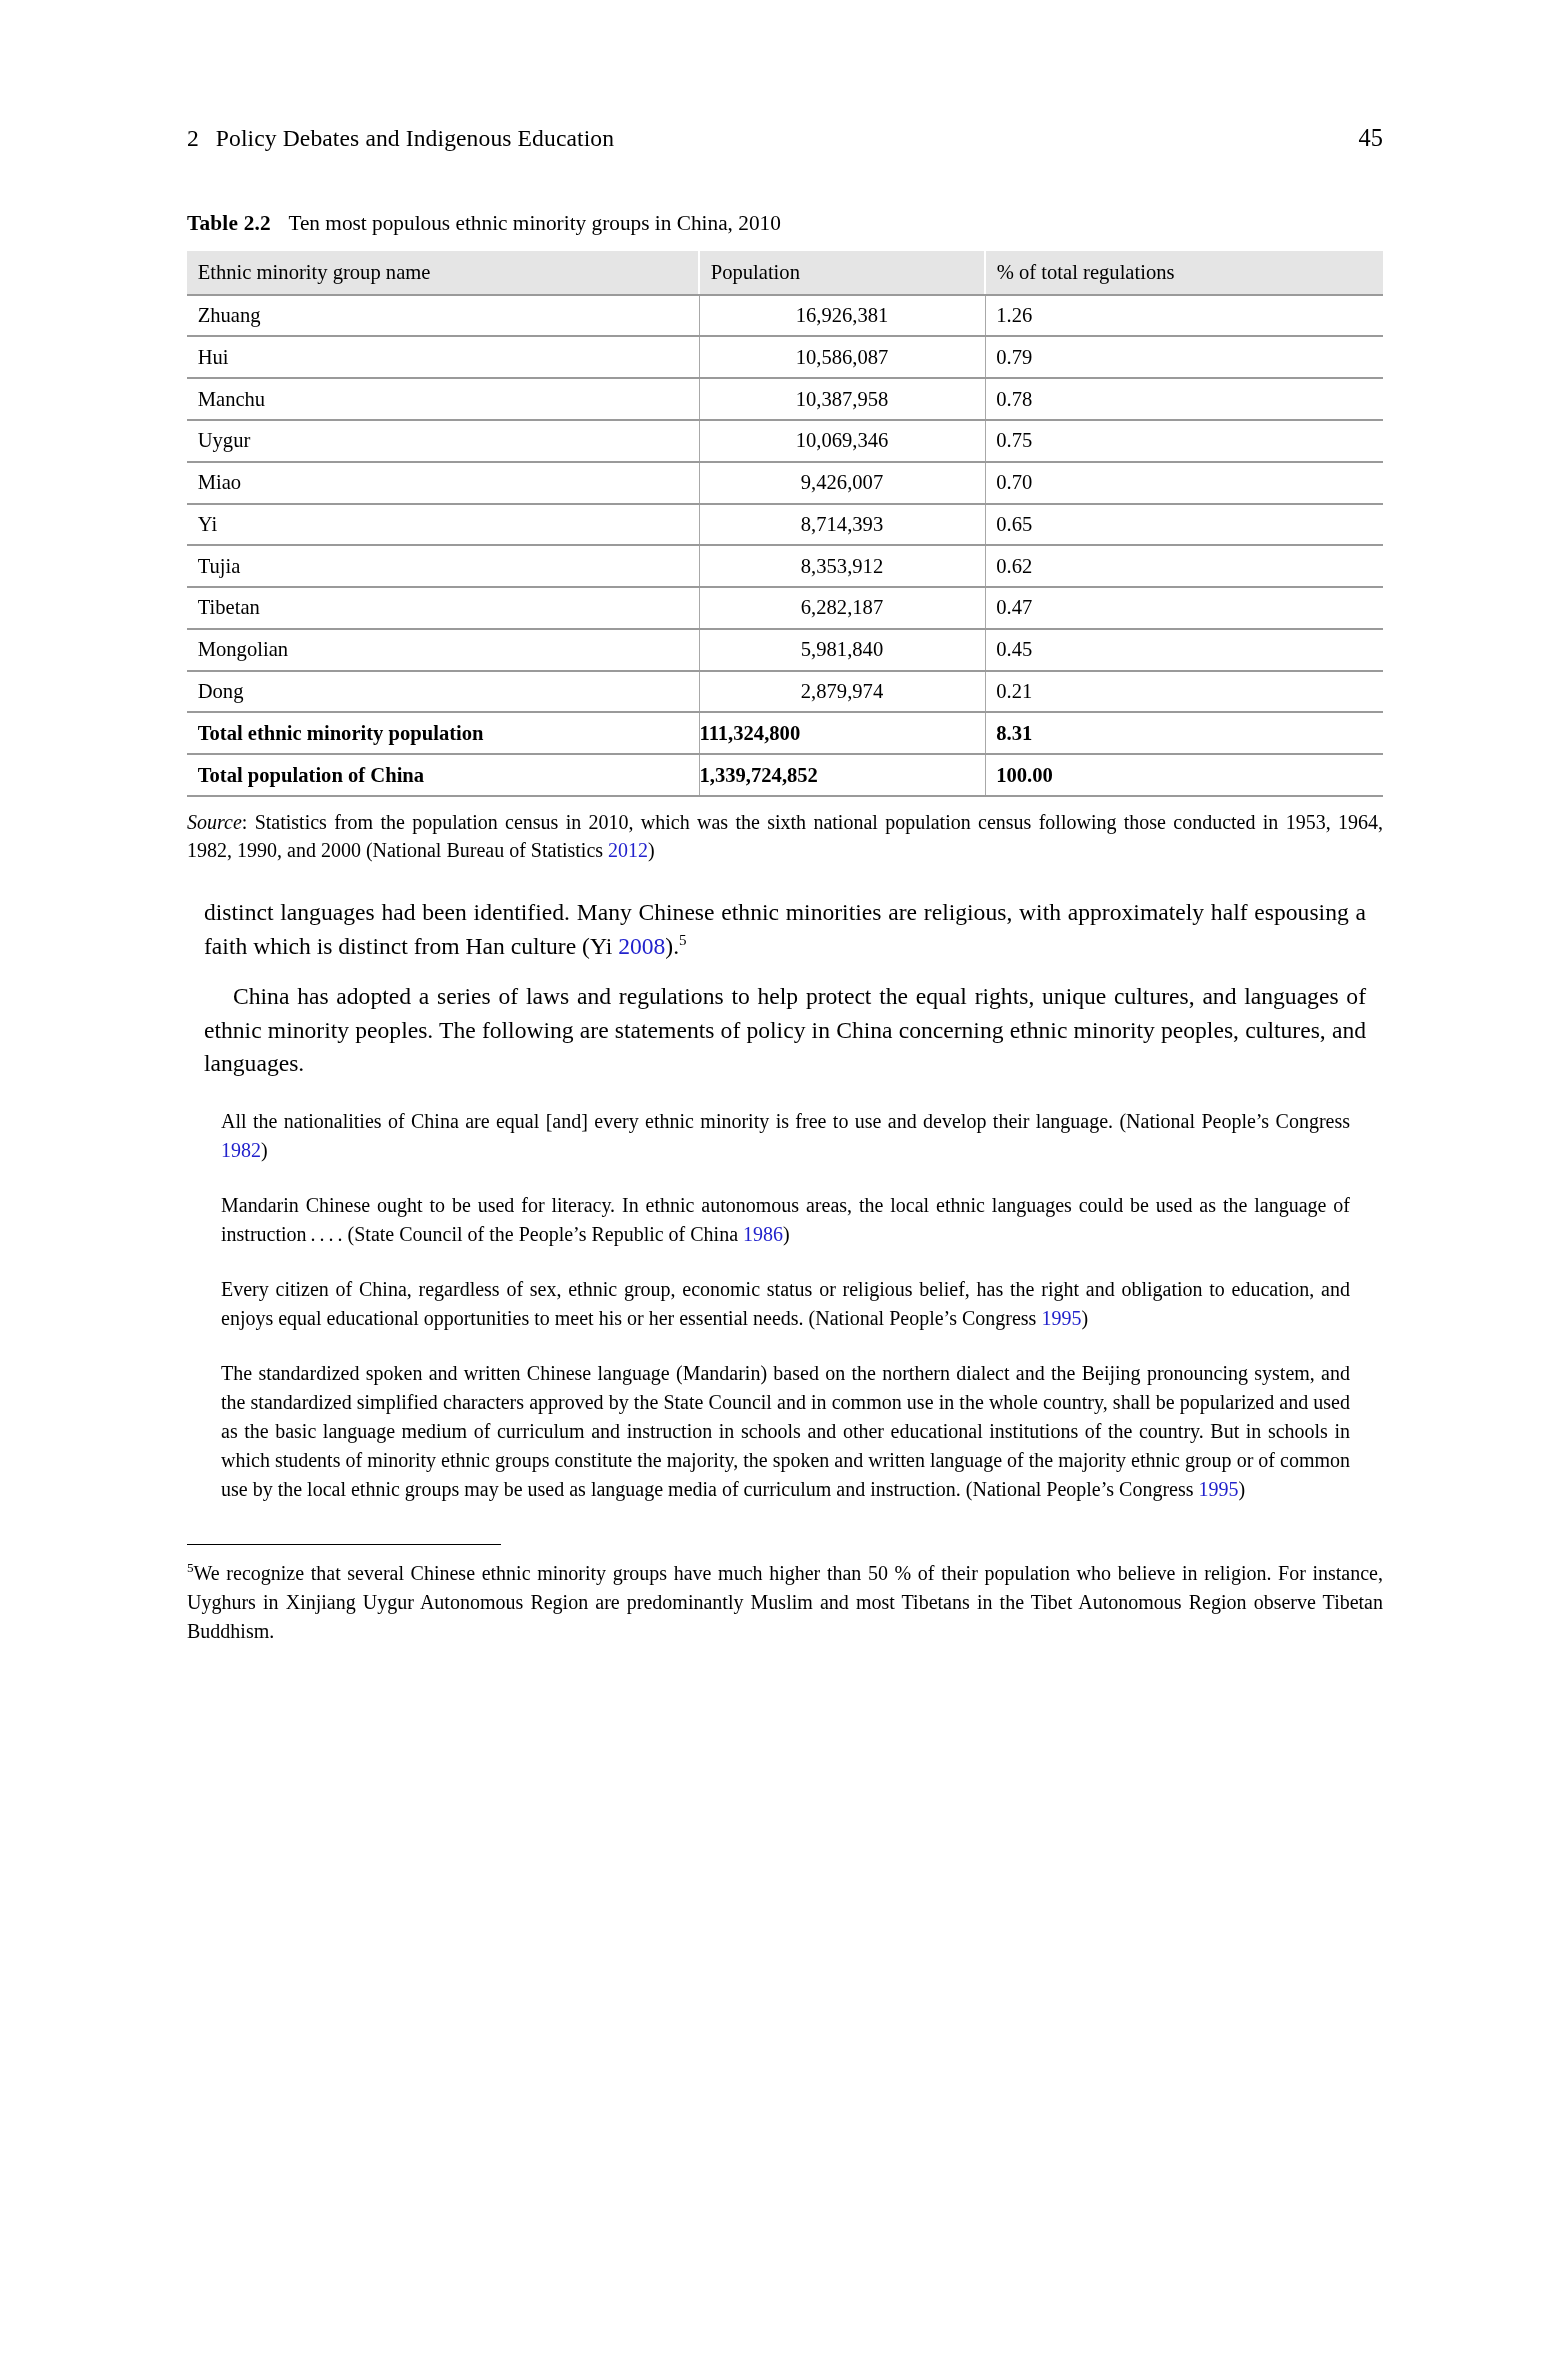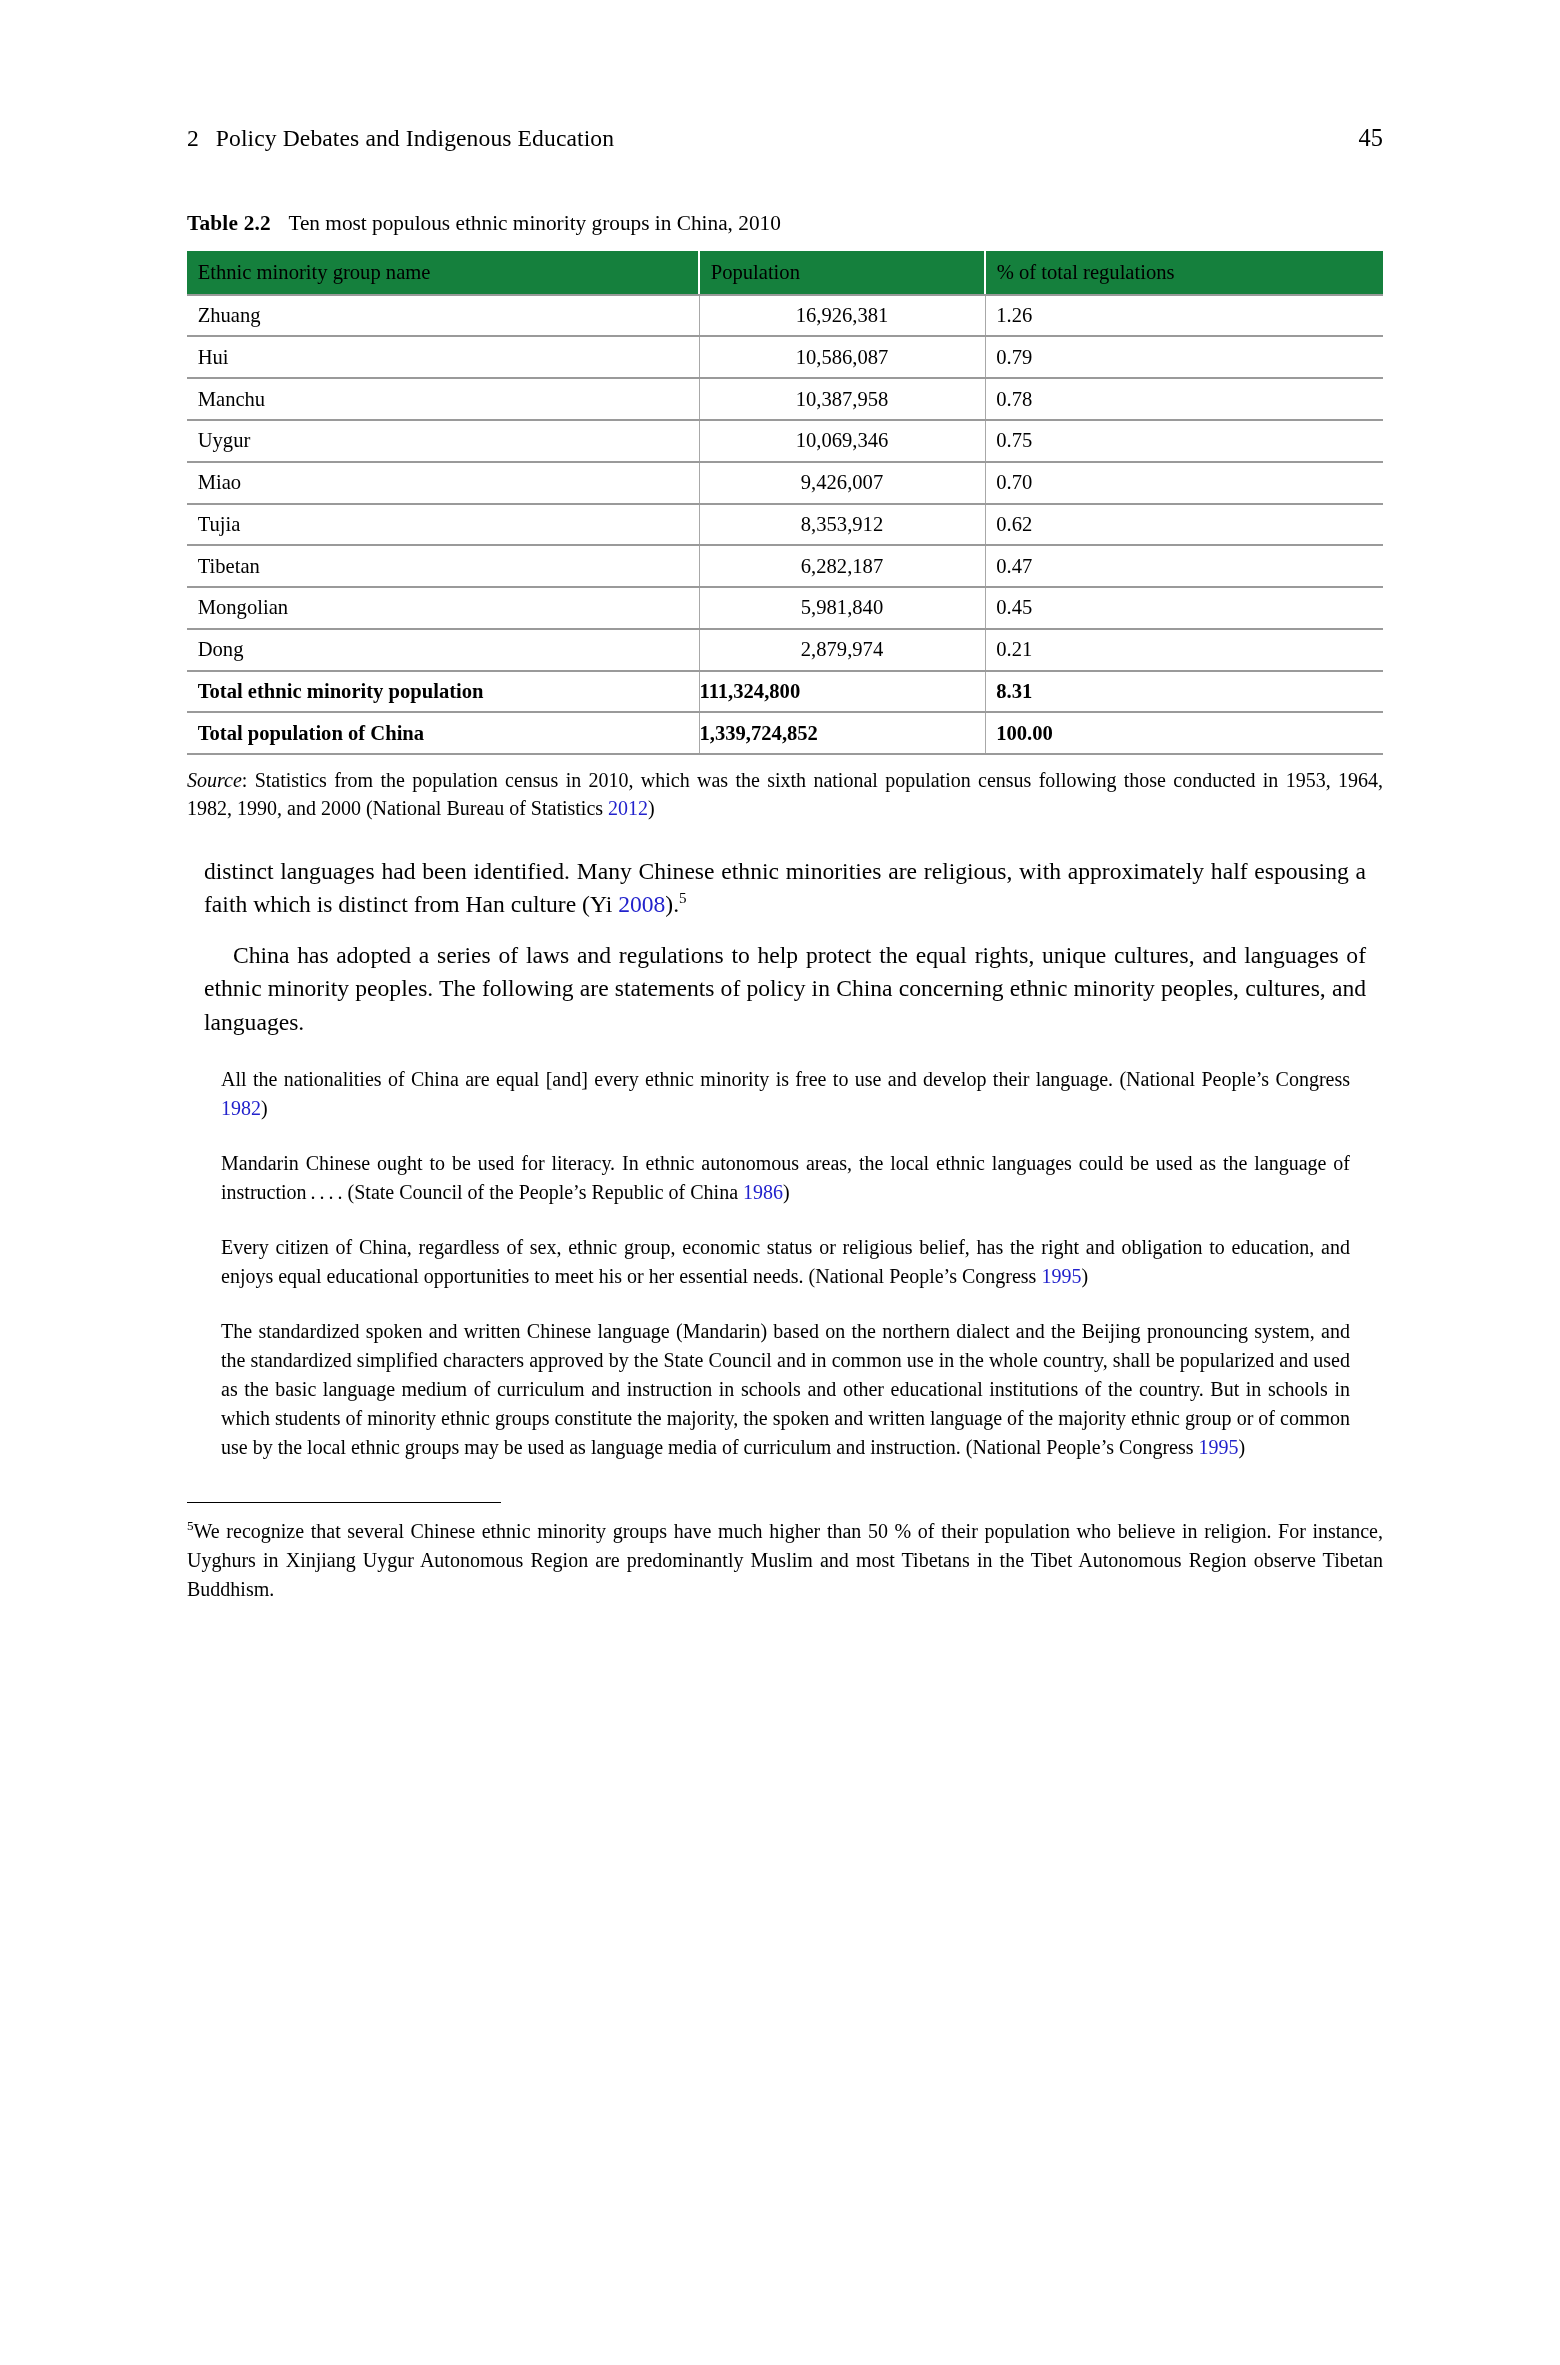--- a/index.html
+++ b/index.html
@@ -72,21 +72,21 @@
     width: 1196px;
     border-collapse: collapse;
     font-size: 20.6px;
     table-layout: fixed;
   }
   table.data-table col.c-name  { width: 512px; }
   table.data-table col.c-pop   { width: 286px; }
   table.data-table col.c-pct   { width: 398px; }
 
   table.data-table thead th {
-    background: #15803d;
+    background: #e5e5e5;
     font-weight: normal;
     text-align: left;
     padding: 10px 0 10px 10.7px;
     border-bottom: 2.3px solid #9a9a9a;
     vertical-align: middle;
     white-space: nowrap;
   }
   table.data-table thead th.th-pop,
   table.data-table thead th.th-pct {
     border-left: 2.3px solid #ffffff;
@@ -240,20 +240,25 @@
           <td class="td-name">Uygur</td>
           <td class="td-pop">10,069,346</td>
           <td class="td-pct">0.75</td>
         </tr>
         <tr>
           <td class="td-name">Miao</td>
           <td class="td-pop">9,426,007</td>
           <td class="td-pct">0.70</td>
         </tr>
         <tr>
+          <td class="td-name">Yi</td>
+          <td class="td-pop">8,714,393</td>
+          <td class="td-pct">0.65</td>
+        </tr>
+        <tr>
           <td class="td-name">Tujia</td>
           <td class="td-pop">8,353,912</td>
           <td class="td-pct">0.62</td>
         </tr>
         <tr>
           <td class="td-name">Tibetan</td>
           <td class="td-pop">6,282,187</td>
           <td class="td-pct">0.47</td>
         </tr>
         <tr>

